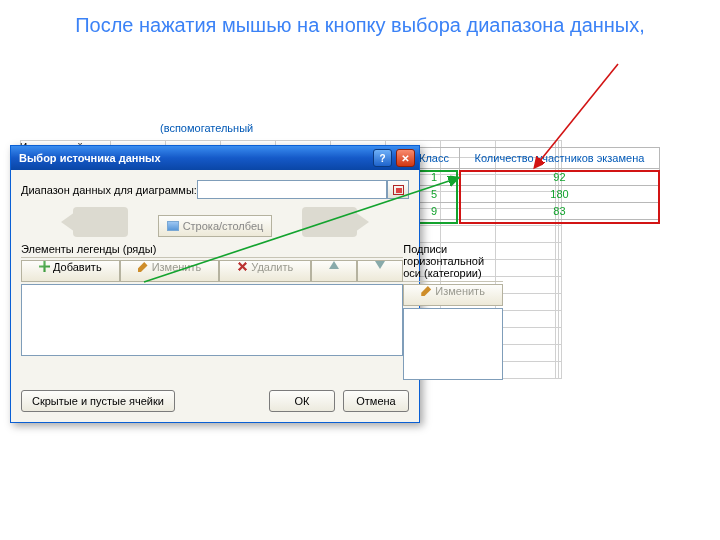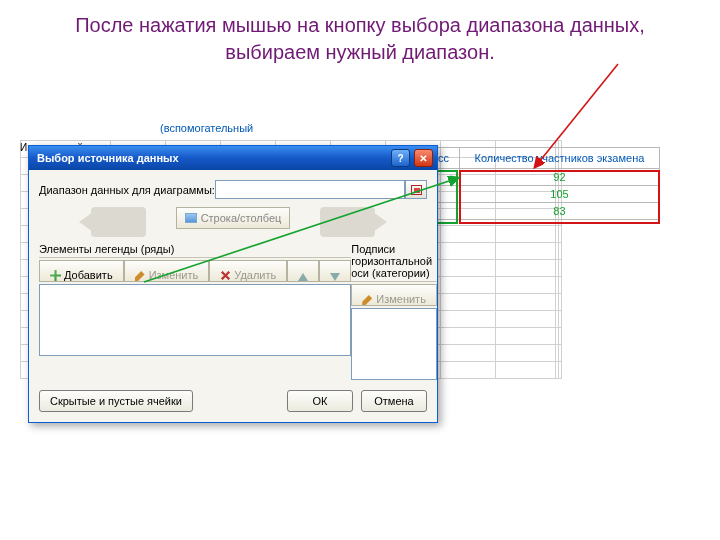--- a/index.html
+++ b/index.html
@@ -1,65 +1,65 @@
 <!DOCTYPE html>
 <html><head>
 <meta charset="utf-8">
 <style>
   * { box-sizing: border-box; }
   body { margin:0; font-family: Tahoma, Arial, sans-serif; background:#fff; width:720px; height:540px; position:relative; overflow:hidden; }
   
-  .slide-title { text-align:center; font-size:20px; color:#701a75; padding:12px 48px 0; line-height:1.35; }
+  .slide-title { text-align:center; font-size:20px; color:#3b82f6; padding:12px 48px 0; line-height:1.35; }
   
   .backdrop-grid { position:absolute; left:20px; right:10px; top:140px; bottom:40px; border-collapse:collapse; }
   .backdrop-grid td { border:1px solid #d0d0d0; height:17px; }
   
   .bg-header { position:absolute; left:160px; top:122px; color:#0058b6; font-size:11px; }
   .bg-label { position:absolute; left:20px; top:142px; color:#000; font-size:10px; }
   .bg-gray-row { position:absolute; left:20px; right:10px; top:384px; height:18px; }
   .bg-gray-row .dim { color:#bcbcbc; font-size:12px; padding-left:100px; }
   
   .data-table { position:absolute; left:408px; top:147px; border-collapse:collapse; font-size:11px; }
   .data-table th, .data-table td { border:1px solid #b8b8b8; text-align:center; }
   .data-table th { color:#0058b6; font-weight:normal; padding:4px 10px; }
   .data-table th.k { width:50px; }
   .data-table th.u { width:200px; }
   .data-table td { color:#13a32e; height:17px; }
   .sel-class { position:absolute; border:2px solid #13a32e; pointer-events:none; }
   .sel-count { position:absolute; border:2px solid #d21414; pointer-events:none; }
   
-  .dialog { position:absolute; left:28px; top:145px; width:410px; border:1px solid #0a5fd4; box-shadow:3px 3px 8px rgba(0,0,0,.35); background:#fca5a5; font-size:11px; }
+  .dialog { position:absolute; left:10px; top:145px; width:410px; border:1px solid #0a5fd4; box-shadow:3px 3px 8px rgba(0,0,0,.35); background:#fca5a5; font-size:11px; }
   .titlebar { height:24px; background:linear-gradient(180deg,#3a8df0 0%,#1559c8 50%,#0a46a6 100%); display:flex; align-items:center; padding:0 4px 0 8px; color:#fff; font-weight:bold; gap:4px; }
   .titlebar .spacer { flex:1; }
   .winbtn { width:19px; height:18px; display:flex; align-items:center; justify-content:center; border-radius:3px; font-size:10px; font-weight:bold; cursor:pointer; }
   .winbtn.help { background:linear-gradient(180deg,#6eb0f8,#1e63cb); color:#fff; border:1px solid #0b3a80; }
   .winbtn.close { background:linear-gradient(180deg,#f88b6e,#d23713); color:#fff; border:1px solid #8c200a; }
   
   .dialog-body { padding:10px 10px 10px; background:#f5f4ee; }
   .row-range { display:flex; align-items:center; margin-bottom:8px; }
   .row-range label { white-space:nowrap; }
   .range-input { flex:1; height:19px; border:1px solid #7f9db9; background:#fff; padding:0 4px; font-size:11px; }
   .range-picker-btn { width:22px; height:19px; border:1px solid #7f9db9; background:linear-gradient(180deg,#fefefe,#e3e3da); display:flex; align-items:center; justify-content:center; cursor:pointer; }
   .range-icon { width:11px; height:10px; border:1px solid #b02626; position:relative; }
   .range-icon::after { content:''; position:absolute; left:2px; top:2px; width:6px; height:5px; background:#d44; }
   
-  .arrows-row { display:flex; justify-content:center; align-items:flex-start; gap:30px; margin:6px 0 2px; }
+  .arrows-row { display:flex; justify-content:center; align-items:flex-end; gap:30px; margin:6px 0 2px; }
   .big-arrow { width:55px; height:30px; background:#dcdad0; position:relative; border-radius:4px; }
   .big-arrow.left::after, .big-arrow.right::after { content:''; position:absolute; top:5px; width:0; height:0; border-top:10px solid transparent; border-bottom:10px solid transparent; }
   .big-arrow.left::after { left:-12px; border-right:14px solid #dcdad0; }
   .big-arrow.right::after { right:-12px; border-left:14px solid #dcdad0; }
   .switch-btn { height:22px; padding:0 8px; border:1px solid #b5b29f; background:linear-gradient(180deg,#fdfdfb,#ede9d8); color:#888; display:flex; align-items:center; gap:4px; cursor:default; }
   .switch-icon { width:12px; height:10px; background:linear-gradient(180deg,#9cc6f2,#5a98d8); border:1px solid #7aa8d4; }
   
   .panels { display:flex; margin-top:6px; }
   .panel { flex:1; }
   .panel.left { flex:0 0 200px; }
   .panel-label { font-size:11px; margin-bottom:2px; border-bottom:1px solid #c7c4b5; padding-bottom:2px; }
   .panel-toolbar { display:flex; gap:0; margin-bottom:2px; }
-  .tbtn { height:22px; padding:0 10px; border:1px solid #b5b29f; background:linear-gradient(180deg,#fdfdfb,#ede9d8); display:flex; align-items:flex-end; gap:3px; font-size:11px; cursor:pointer; }
+  .tbtn { height:22px; padding:0 17px; border:1px solid #b5b29f; background:linear-gradient(180deg,#fdfdfb,#ede9d8); display:flex; align-items:flex-start; gap:3px; font-size:11px; cursor:pointer; }
   .tbtn.disabled { color:#9a9a90; cursor:default; }
   .tbtn .ic { width:11px; height:11px; }
   .ic.add { background:linear-gradient(135deg,#6ec06e,#2e8f2e); clip-path:polygon(40% 0,60% 0,60% 40%,100% 40%,100% 60%,60% 60%,60% 100%,40% 100%,40% 60%,0 60%,0 40%,40% 40%); }
   .ic.edit { background:#ce8d2a; clip-path:polygon(0 70%,60% 10%,90% 40%,30% 100%,0 100%); }
   .ic.del { background:#b33; clip-path:polygon(0 40%,40% 40%,40% 0,60% 0,60% 40%,100% 40%,100% 60%,60% 60%,60% 100%,40% 100%,40% 60%,0 60%); transform:rotate(45deg); }
   .ic.up { width:0;height:0;border-left:5px solid transparent;border-right:5px solid transparent;border-bottom:8px solid #8aa; }
   .ic.down { width:0;height:0;border-left:5px solid transparent;border-right:5px solid transparent;border-top:8px solid #8aa; }
   .listbox { height:72px; background:#fff; border:1px solid #7f9db9; }
   
   .bottom-row { display:flex; align-items:center; margin-top:10px; gap:8px; }
@@ -68,21 +68,20 @@
   .spacer-flex { flex:1; }
   
   .arrow-red { position:absolute; stroke:#d21414; stroke-width:1.6; fill:none; pointer-events:none; }
   .arrow-green { position:absolute; stroke:#13a32e; stroke-width:1.6; fill:none; pointer-events:none; }
 </style>
 </head>
 <body>
 
 <div class="slide-title">
   <span>После нажатия мышью на кнопку выбора диапазона данных,</span><br>
-  <span>выбираем нужный диапазон.</span>
 </div>
 
 <table class="backdrop-grid">
   <tbody>
       <tr>
         <td style="width:90px"></td>
         <td style="width:55px"></td>
         <td style="width:55px"></td>
         <td style="width:55px"></td>
         <td style="width:55px"></td>
@@ -276,21 +275,21 @@
       <tr>
     <th class="k">Класс</th>
     <th class="u">Количество участников экзамена</th>
   </tr>
   <tr>
     <td>1</td>
     <td>92</td>
   </tr>
   <tr>
     <td>5</td>
-    <td>105</td>
+    <td>180</td>
   </tr>
   <tr>
     <td>9</td>
     <td>83</td>
   </tr>
 </tbody>
   </table>
 <div class="sel-class" style="left:409px; top:170px; width:49px; height:54px;"></div>
 <div class="sel-count" style="left:459px; top:170px; width:201px; height:54px;"></div>
 

